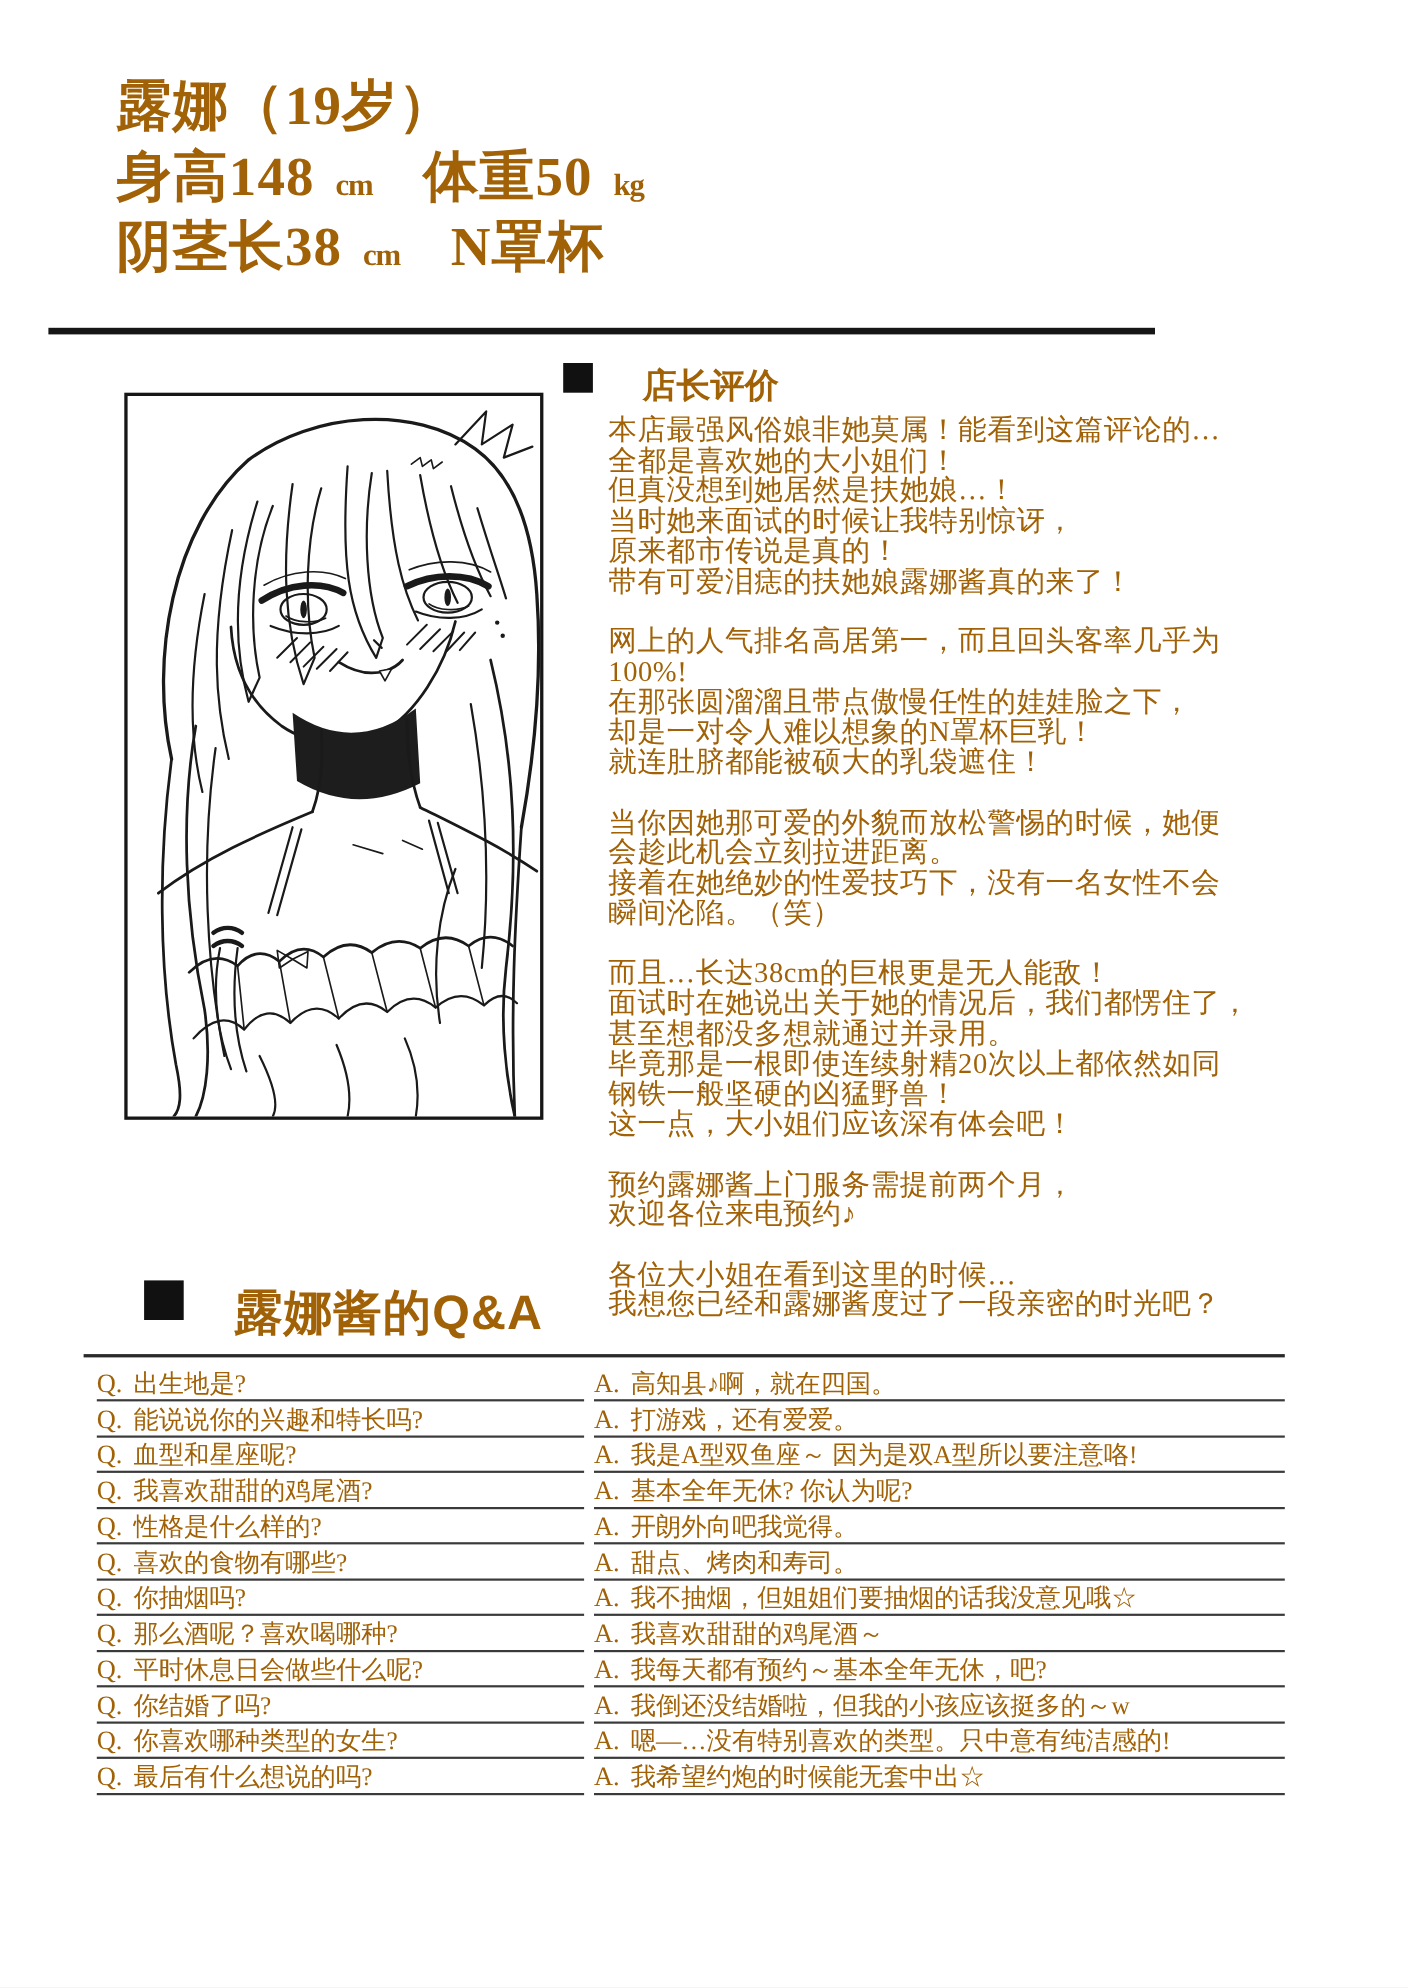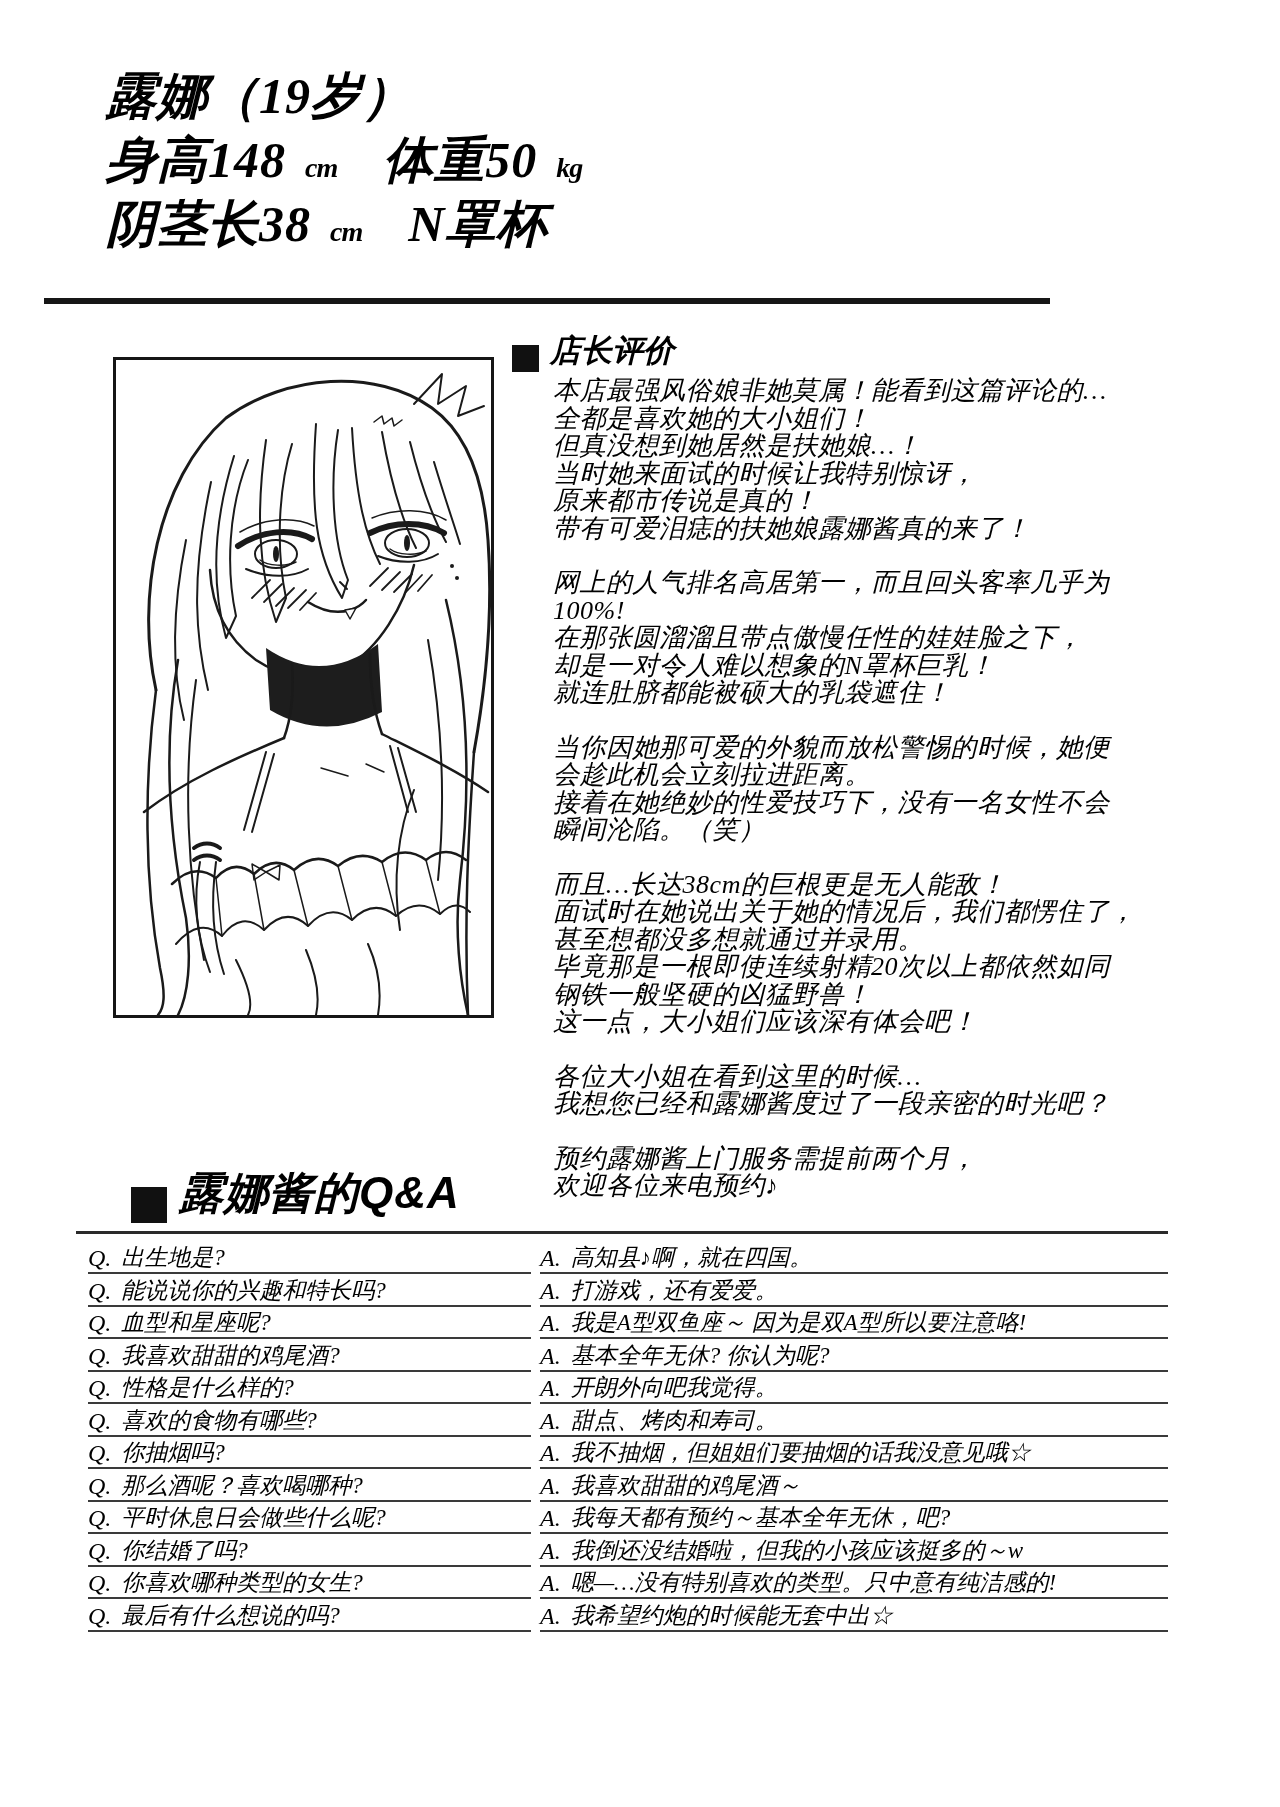--- a/index.html
+++ b/index.html
@@ -1,23 +1,22 @@
 <!DOCTYPE html>
 <html><head>
 <meta charset="utf-8">
 <style>
   html,body{margin:0;padding:0;background:#e8e8e8;}
   .page{
     position:relative;
     width:1280px;height:1807px;
     background:#ffffff;
     font-family:"Liberation Serif","DejaVu Serif",serif;
-    color:#000000;
+    color:#a16207;
     overflow:hidden;
-    font-style:italic;
   }
   
   .title-block{
     position:absolute;left:106px;top:64px;
     font-size:50px;line-height:64px;font-weight:600;
     letter-spacing:1px;white-space:nowrap;
   }
   .title-line{height:64px;}
   .unit{font-size:0.56em;letter-spacing:-1px;margin-left:19px;}
   .stat-gap{display:inline-block;width:46px;}
@@ -27,23 +26,23 @@
     background:#161616;
   }
   
   .portrait-frame{
     position:absolute;left:113px;top:357px;width:375px;height:655px;
     border:3px solid #161616;box-sizing:content-box;background:#fff;
   }
   .portrait-frame svg{display:block;width:375px;height:655px;}
   
   .sec-header{
-    position:absolute;display:flex;align-items:flex-end;
+    position:absolute;display:flex;align-items:flex-start;
     font-family:"Liberation Sans","DejaVu Sans",sans-serif;
-    font-weight:bold;white-space:nowrap;
+    font-weight:bold;white-space:nowrap;gap:34px;
   }
   .sec-square{background:#111;display:inline-block;flex:0 0 auto;}
   .review-header{left:512px;top:330px;font-size:31px;}
   .review-header .sec-square{width:27px;height:27px;margin-right:11px;}
   .qa-header{left:95px;top:1164px;font-size:44px;letter-spacing:1px;padding-left:36px;}
   .qa-header .sec-square{width:36px;height:36px;margin-right:12px;}
   
   .review-body{
     position:absolute;left:553px;top:377px;width:715px;
   }
@@ -200,24 +199,24 @@
       <p class="review-para">当你因她那可爱的外貌而放松警惕的时候，她便
 会趁此机会立刻拉进距离。
 接着在她绝妙的性爱技巧下，没有一名女性不会
 瞬间沦陷。（笑）</p>
       <p class="review-para">而且…长达38cm的巨根更是无人能敌！
 面试时在她说出关于她的情况后，我们都愣住了，
 甚至想都没多想就通过并录用。
 毕竟那是一根即使连续射精20次以上都依然如同
 钢铁一般坚硬的凶猛野兽！
 这一点，大小姐们应该深有体会吧！</p>
+      <p class="review-para">预约露娜酱上门服务需提前两个月，
+欢迎各位来电预约♪</p>
       <p class="review-para">各位大小姐在看到这里的时候…
 我想您已经和露娜酱度过了一段亲密的时光吧？</p>
-      <p class="review-para">预约露娜酱上门服务需提前两个月，
-欢迎各位来电预约♪</p>
     </div>
 
   <div class="sec-header qa-header">
     <span class="sec-square"></span>
     <span>露娜酱的Q&amp;A</span>
   </div>
   <div class="qa-rule"></div>
   <div class="qa-table">
       <div class="qa-row">
         <div class="qa-cell qa-q">

